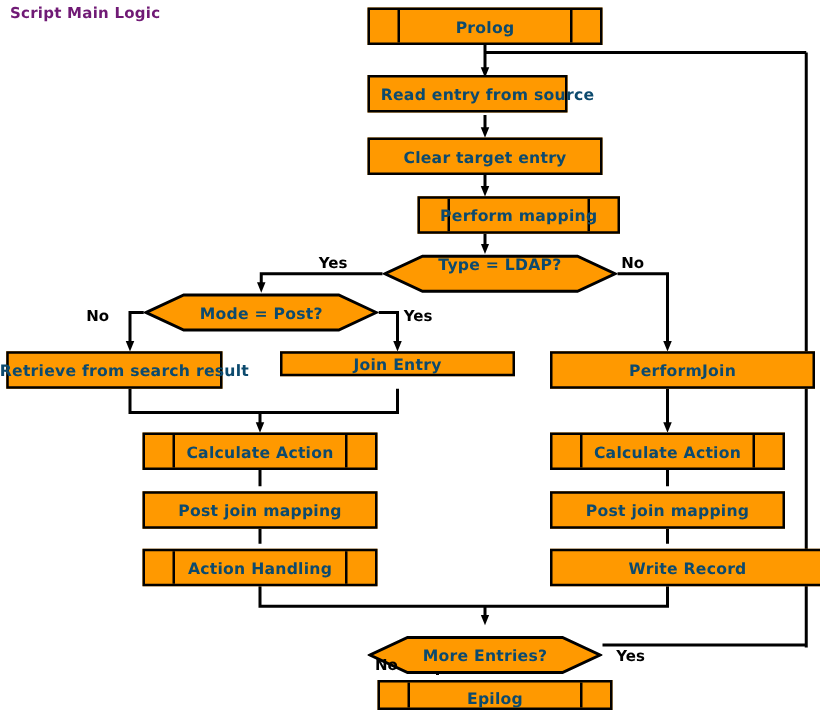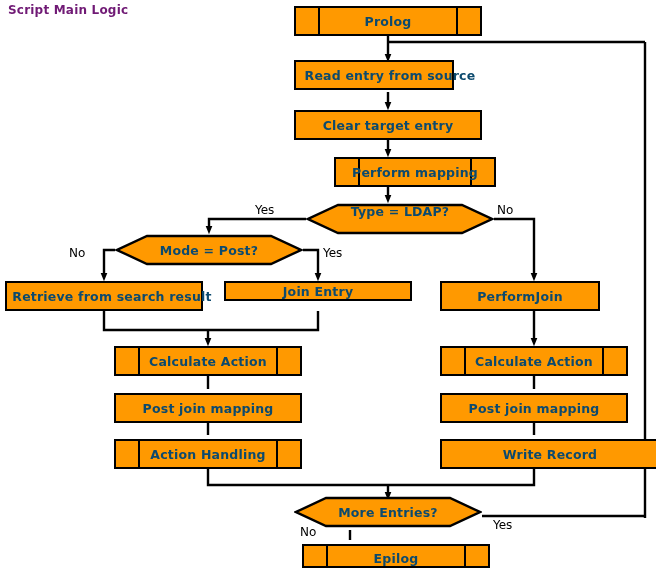--- a/index.html
+++ b/index.html
@@ -71,21 +71,21 @@
     left: 0;
     top: 0;
   }
   .dec .lbl {
     position: relative;
     z-index: 2;
   }
   .edgelbl {
     position: absolute;
     font-size: 12px;
-    font-weight: normal;
+    font-weight: bold;
     color: #000000;
     white-space: nowrap;
   }
 </style>
 </head>
 <body>
 
 <div id="canvas">
 
   <div id="title">Script Main Logic</div>
@@ -165,29 +165,29 @@
     <span class="lbl">Type = LDAP?</span>
   </div>
 
   <div class="node dec" style="left:115px; top:234px; width:188px; height:32px;">
     <svg width="188" height="32" viewBox="0 0 188 32" xmlns="http://www.w3.org/2000/svg">
       <polygon points="32,2 156,2 186,16 156,30 32,30 2,16" fill="#ff9900" stroke="#000000" stroke-width="2.4" stroke-linejoin="miter"></polygon>
     </svg>
     <span class="lbl">Mode = Post?</span>
   </div>
 
-  <div class="node proc" style="left:5px; top:281px; width:198px; height:30px;padding-left:16px;">
+  <div class="node proc" style="left:5px; top:281px; width:173px; height:30px;padding-left:16px;">
     <span class="lbl">Retrieve from search result</span>
   </div>
 
   <div class="node proc" style="left:224px; top:281px; width:188px; height:20px;">
     <span class="lbl">Join Entry</span>
   </div>
 
-  <div class="node proc" style="left:440px; top:281px; width:160px; height:30px;">
+  <div class="node proc" style="left:440px; top:281px; width:212px; height:30px;">
     <span class="lbl">PerformJoin</span>
   </div>
 
   <div class="node sub" style="left:114px; top:346px; width:188px; height:30px;">
     <span class="bar-l"></span>
     <span class="bar-r"></span>
     <span class="lbl">Calculate Action</span>
   </div>
 
   <div class="node proc" style="left:114px; top:393px; width:188px; height:30px;">
@@ -207,21 +207,21 @@
   </div>
 
   <div class="node proc" style="left:440px; top:393px; width:188px; height:30px;">
     <span class="lbl">Post join mapping</span>
   </div>
 
   <div class="node proc" style="left:440px; top:439px; width:220px; height:30px;">
     <span class="lbl">Write Record</span>
   </div>
 
-  <div class="node dec" style="left:294px; top:496px; width:188px; height:32px;">
+  <div class="node dec" style="left:294px; top:508px; width:188px; height:32px;">
     <svg width="188" height="32" viewBox="0 0 188 32" xmlns="http://www.w3.org/2000/svg">
       <polygon points="32,2 156,2 186,16 156,30 32,30 2,16" fill="#ff9900" stroke="#000000" stroke-width="2.4" stroke-linejoin="miter"></polygon>
     </svg>
     <span class="lbl">More Entries?</span>
   </div>
 
   <div class="node sub" style="left:302px; top:544px; width:188px; height:24px;align-items:flex-end;">
     <span class="bar-l"></span>
     <span class="bar-r"></span>
     <span class="lbl">Epilog</span>

